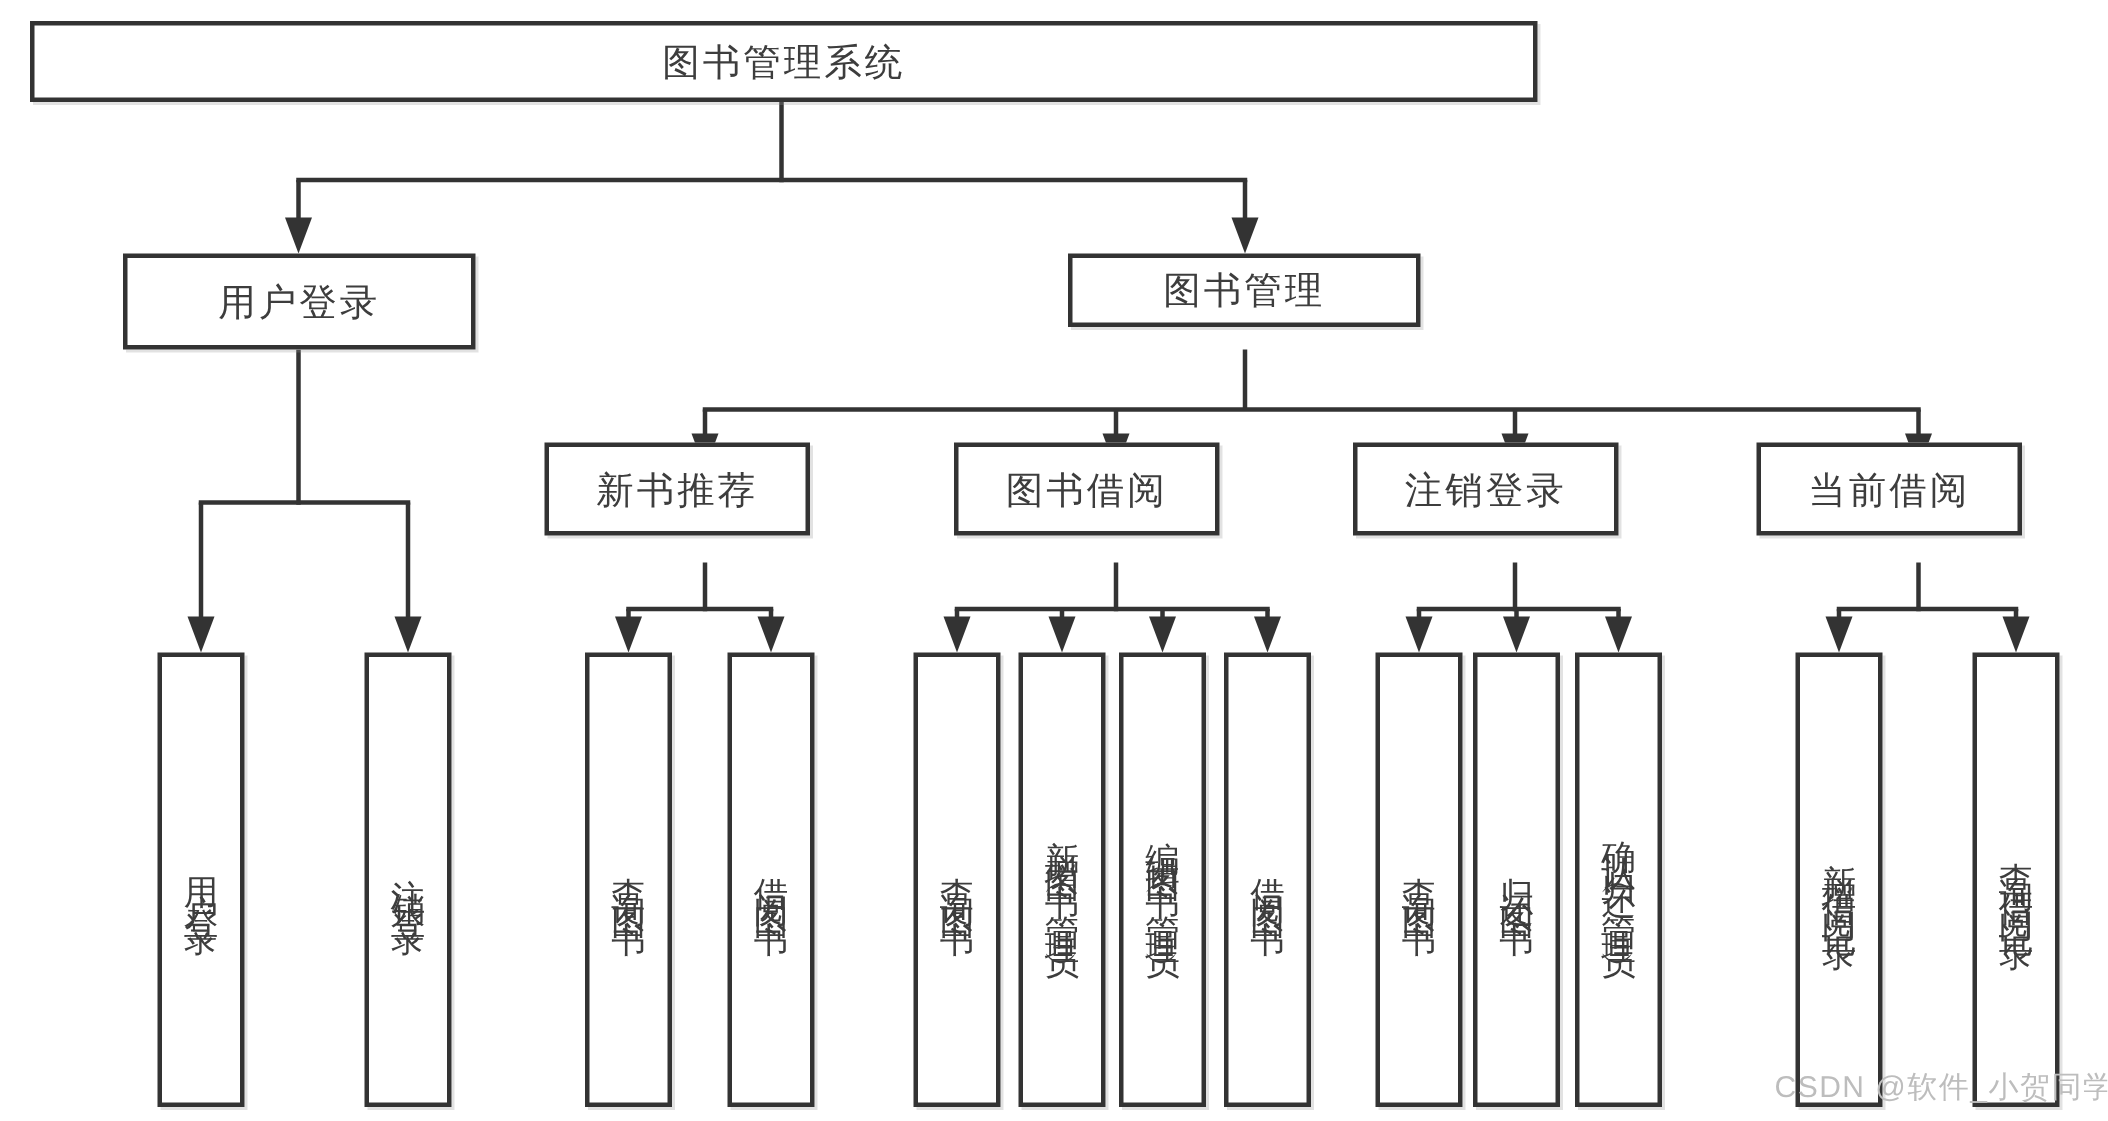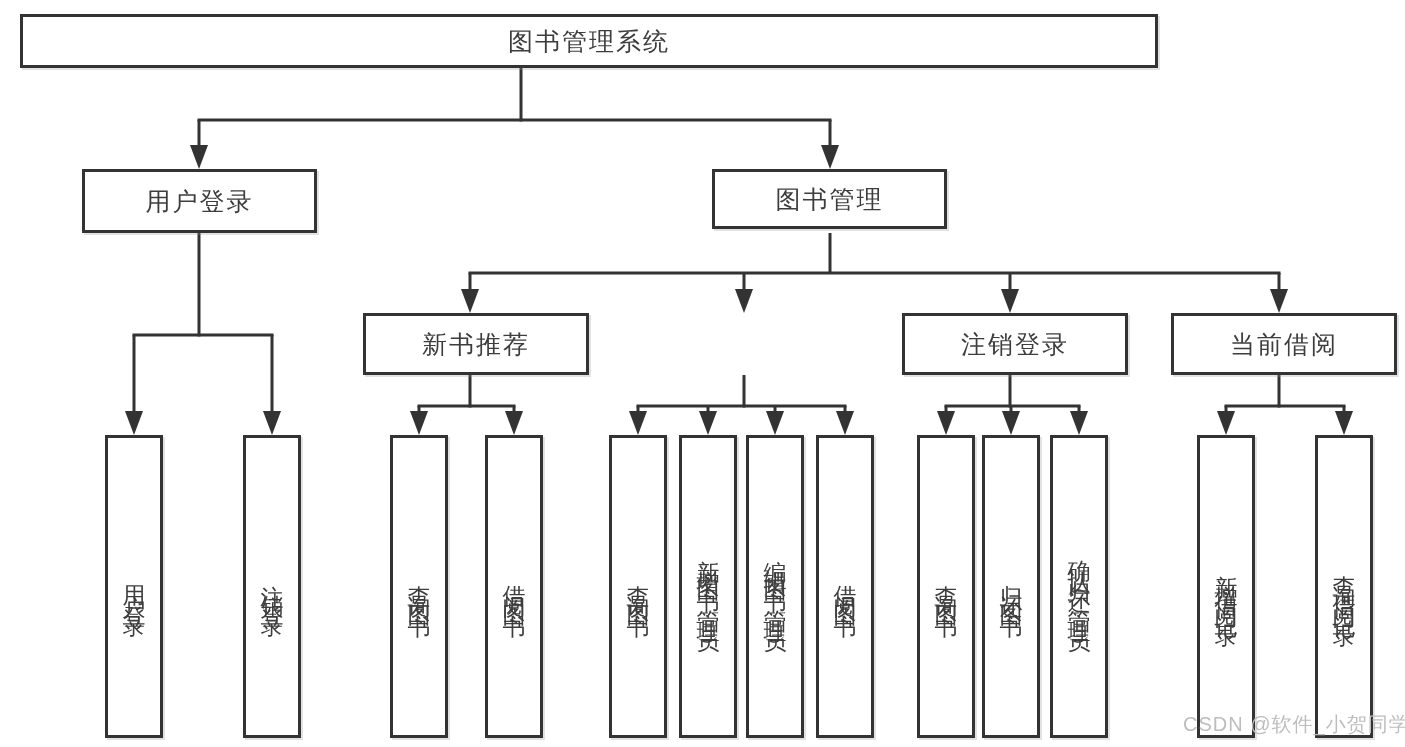--- a/index.html
+++ b/index.html
@@ -30,26 +30,26 @@
     white-space: nowrap;
   }
   .node.v span {
     writing-mode: vertical-rl;
     text-orientation: upright;
     font-size: 23px;
     line-height: 1;
     letter-spacing: 10px;
   }
   
-  .n-root   { left: 20px;  top: 14px;  width: 1138px; height: 54px; }
+  .n-root   { left: 20px;  top: 14px;  width: 1005px; height: 54px; }
   
   .n-login  { left: 82px;  top: 169px; width: 235px; height: 64px; }
-  .n-mgmt   { left: 712px; top: 169px; width: 235px; height: 60px; }
-  
-  .grp      { top: 313px; width: 226px; height: 62px; }
+  .n-mgmt   { left: 712px; top: 169px; width: 235px; height: 49px; }
+  
+  .grp      { top: 295px; width: 177px; height: 62px; }
   .g-new    { left: 363px; }
   .g-borrow { left: 636px; }
   .g-cur    { left: 902px; }
   .g-rec    { left: 1171px; }
   
   .leaf     { top: 435px; width: 58px; height: 303px; }
   .l-1  { left: 105px; }  .l-2  { left: 243px; }
   .l-3  { left: 390px; }  .l-4  { left: 485px; }
   .l-5  { left: 609px; }  .l-6  { left: 679px; }
   .l-7  { left: 746px; }  .l-8  { left: 816px; }
@@ -159,20 +159,23 @@
   <div class="node h n-login">
     <span>用户登录</span>
   </div>
   <div class="node h n-mgmt">
     <span>图书管理</span>
   </div>
 
   <div class="node h grp g-new">
     <span>新书推荐</span>
   </div>
+  <div class="node h grp g-borrow">
+    <span>图书借阅</span>
+  </div>
   <div class="node h grp g-cur">
     <span>注销登录</span>
   </div>
   <div class="node h grp g-rec">
     <span>当前借阅</span>
   </div>
 
   <div class="node v leaf l-1">
     <span>用户登录</span>
   </div>

